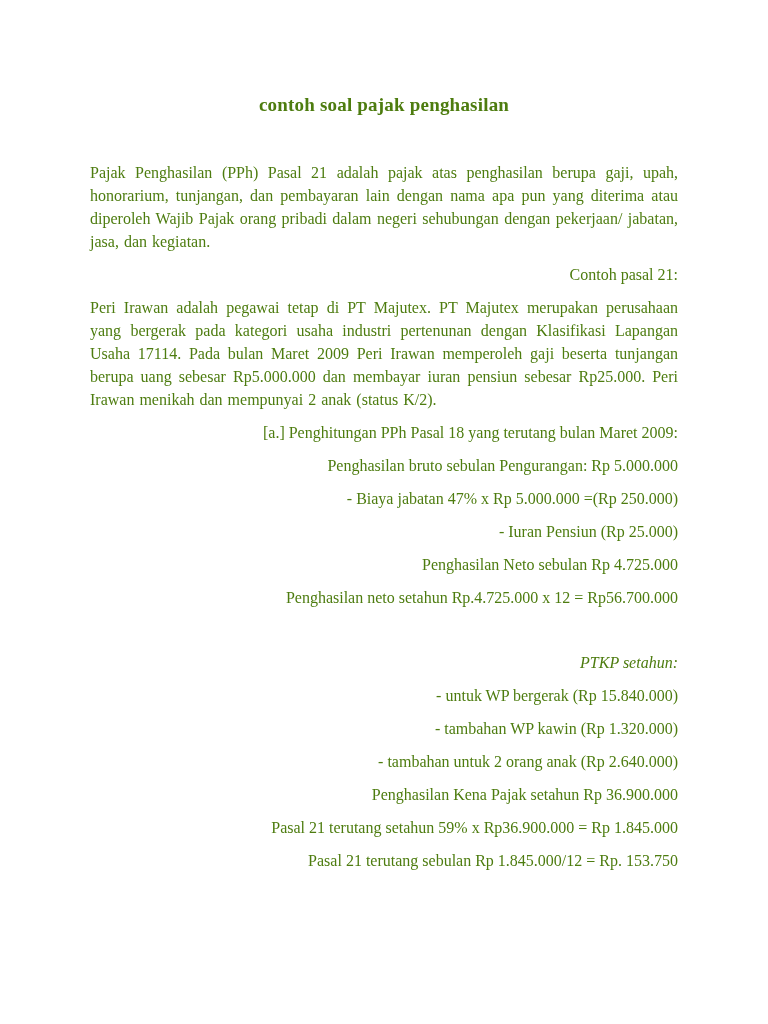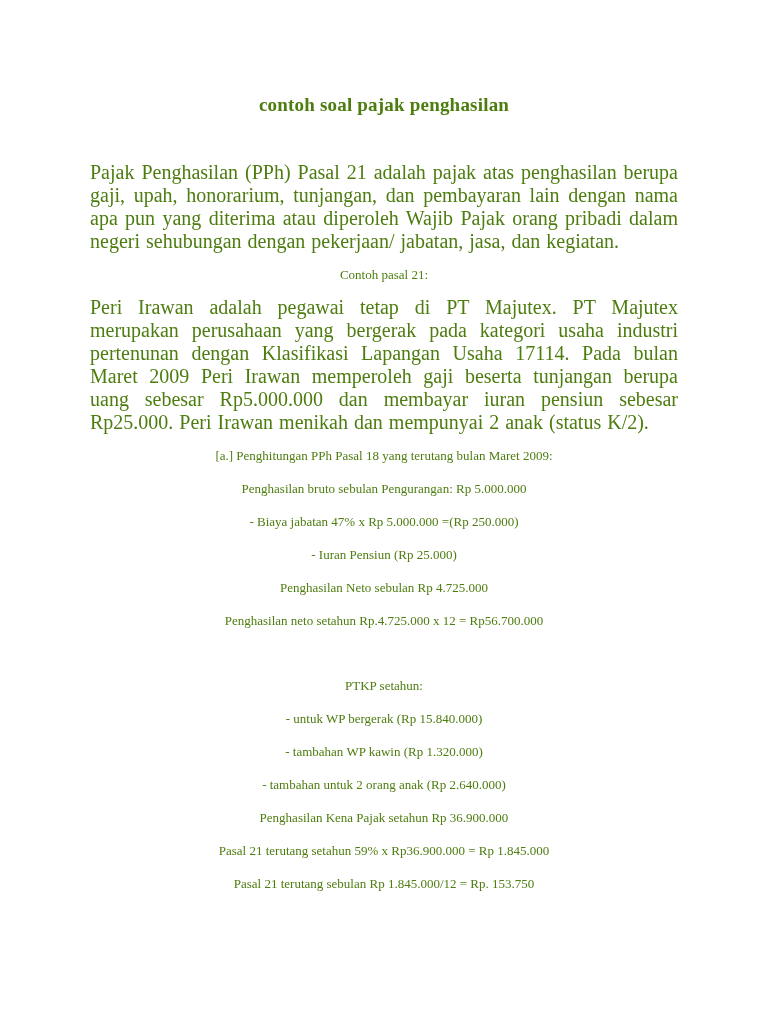--- a/index.html
+++ b/index.html
@@ -21,36 +21,37 @@
   }
   .doc-title {
     font-size: 19px;
     font-weight: bold;
     text-align: center;
     margin: 0 0 44px 0;
     line-height: 25px;
     letter-spacing: 0.2px;
   }
   .para {
-    font-size: 20px;
+    font-size: 16px;
     line-height: 23px;
     margin: 0 0 10px 0;
     text-align: justify;
     text-align-last: left;
     word-spacing: 1px;
   }
   .line {
-    font-size: 13px;
+    font-size: 16px;
     line-height: 23px;
     margin: 0 0 10px 0;
-    text-align: center;
+    text-align: right;
     white-space: nowrap;
   }
   .gap-before {
     margin-top: 42px;
+    font-style: italic;
   }
 </style>
 </head>
 <body>
 
 <div class="page">
   <div class="content">
 
     <h1 class="doc-title">contoh soal pajak penghasilan</h1>
 

